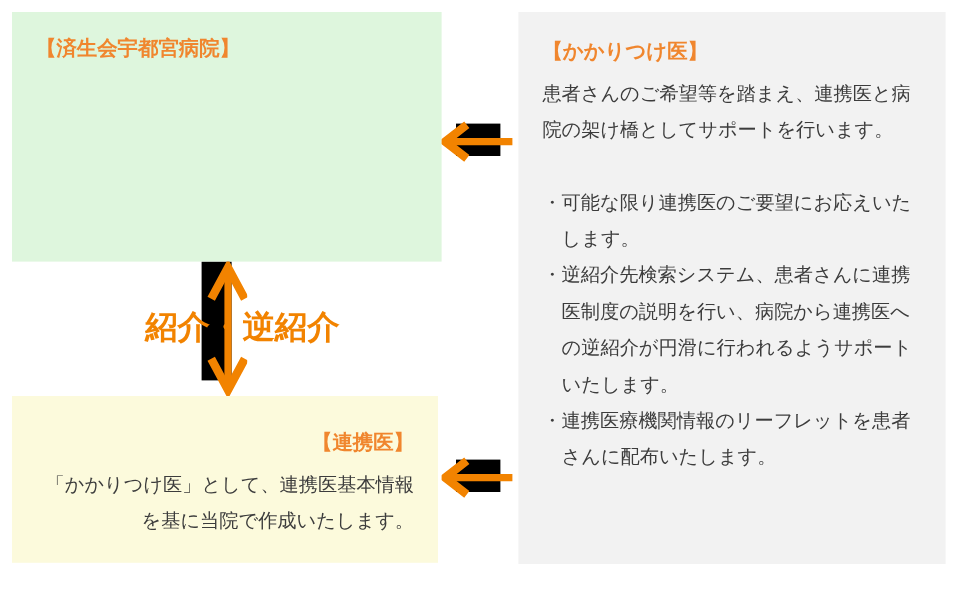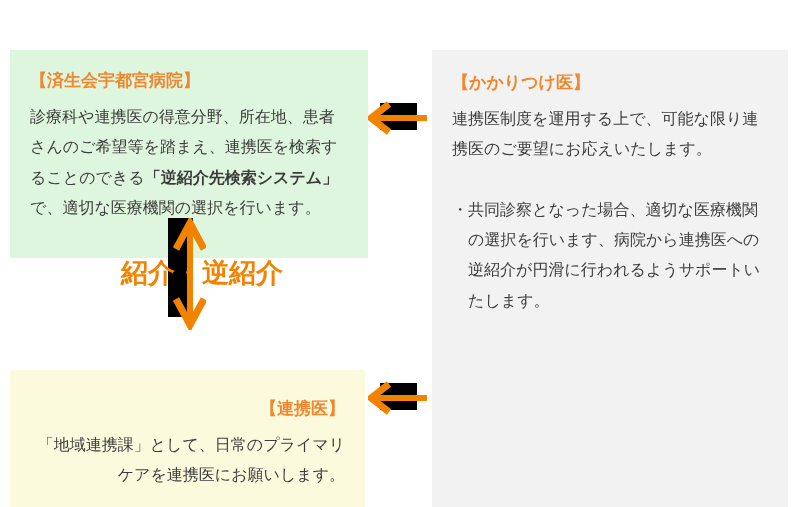--- a/index.html
+++ b/index.html
@@ -12,21 +12,21 @@
     --liaison-box-bg:#F2F2F2;
     --partner-box-bg:#FCFADC;
   }
   html,body{margin:0;padding:0;background:#fff;}
   .canvas{
     position:relative;width:800px;height:507px;overflow:hidden;
     background:var(--canvas-bg);
     font-family:"Liberation Sans","DejaVu Sans",sans-serif;
     color:var(--body-text);
   }
-  .box{position:absolute;box-sizing:border-box;overflow:hidden;margin-top:40px;}
+  .box{position:absolute;box-sizing:border-box;overflow:hidden;}
   .box h2{
     margin:0 0 9px 0;font-size:17px;font-weight:bold;line-height:1.4;
     color:var(--heading-orange);
   }
   .box p{margin:0;font-size:16px;line-height:1.9;}
   .box-hospital{left:10px;top:10px;width:358px;height:208px;background:var(--hospital-box-bg);padding:19px 20px;}
   .box-liaison{left:432px;top:10px;width:356px;height:460px;background:var(--liaison-box-bg);padding:21px 20px;}
   .box-partner{left:10px;top:330px;width:355px;height:139px;background:var(--partner-box-bg);padding:27px 20px 18px;text-align:right;}
   .box-liaison .intro{margin-bottom:30px;}
   .bullets{list-style:none;margin:0;padding:0;font-size:16px;line-height:1.9;}
@@ -45,34 +45,35 @@
     color:var(--arrow-orange);text-align:left;
   }
 </style>
 </head>
 <body>
 
 <div class="canvas">
 
   <section class="box box-hospital">
     <h2>【済生会宇都宮病院】</h2>
-    <p><span>診療科や連携医の得意分野、所在地、患者さんのご希望等を踏まえ、連携医を検索することのできる</span><b>「逆紹介先検索システム」</b><span>で、適切な医療機関の選択を行います。</span></p>
   </section>
 
   <section class="box box-liaison">
     <h2>【かかりつけ医】</h2>
-    <p class="intro">連携医制度を運用する上で、可能な限り連携医のご要望にお応えいたします。</p>
+    <p class="intro">患者さんのご希望等を踏まえ、連携医と病院の架け橋としてサポートを行います。</p>
     <ul class="bullets">
-        <li>・共同診察となった場合、適切な医療機関の選択を行います、病院から連携医への逆紹介が円滑に行われるようサポートいたします。</li>
+        <li>・可能な限り連携医のご要望にお応えいたします。</li>
+        <li>・逆紹介先検索システム、患者さんに連携医制度の説明を行い、病院から連携医への逆紹介が円滑に行われるようサポートいたします。</li>
+        <li>・連携医療機関情報のリーフレットを患者さんに配布いたします。</li>
       </ul>
   </section>
 
   <section class="box box-partner">
     <h2>【連携医】</h2>
-    <p>「地域連携課」として、日常のプライマリケアを連携医にお願いします。</p>
+    <p>「かかりつけ医」として、連携医基本情報を基に当院で作成いたします。</p>
   </section>
 
   <svg class="arrow-h pos-top" viewBox="0 0 60 36" aria-hidden="true">
     <rect class="arrow-shadow" x="12" y="3" width="37" height="27"></rect>
     <line class="arrow-line" x1="3" y1="18" x2="59" y2="18" stroke-width="6"></line>
     <path class="arrow-line" d="M21 4 L3 18 L21 32" stroke-width="7"></path>
   </svg>
 
   <svg class="arrow-h pos-bottom" viewBox="0 0 60 36" aria-hidden="true">
     <rect class="arrow-shadow" x="12" y="3" width="37" height="27"></rect>

